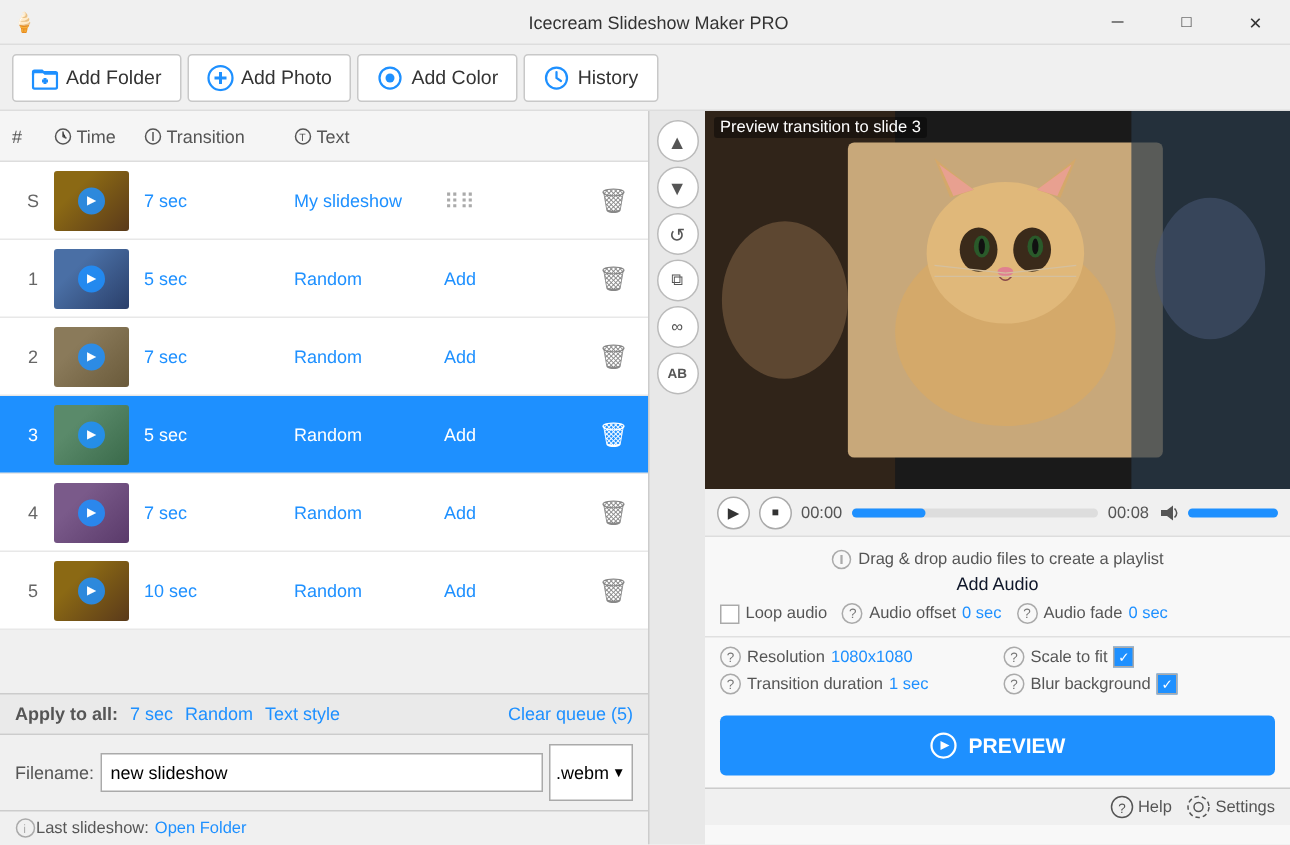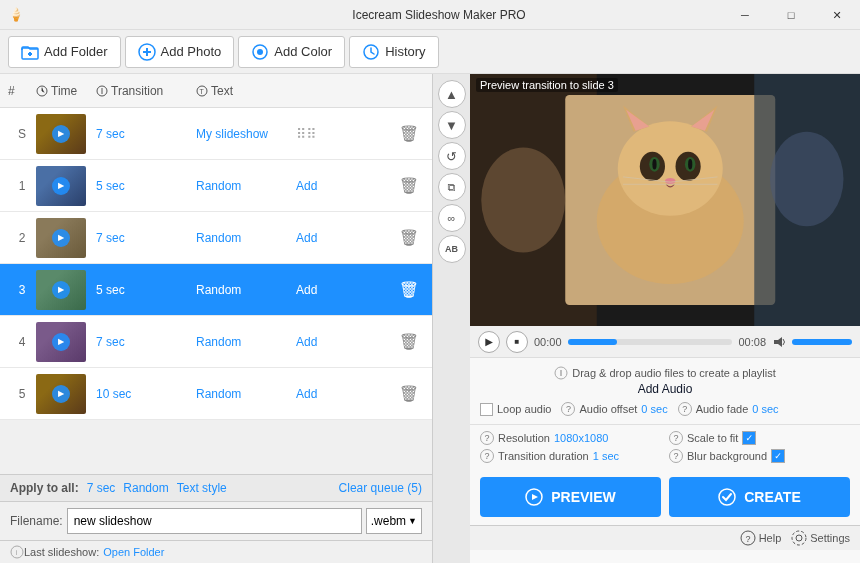--- a/index.html
+++ b/index.html
@@ -314,21 +314,21 @@
     .filename-input {
       flex: 1;
       height: 26px;
       border: 1px solid #aaa;
       padding: 0 6px;
       font-size: 12px;
       background: white;
       outline: none;
     }
     .filename-ext {
-      height: 26px;
+      height: 38px;
       border: 1px solid #aaa;
       background: white;
       padding: 0 4px;
       font-size: 12px;
       display: flex;
       align-items: center;
       gap: 2px;
       cursor: pointer;
     }
 
@@ -762,27 +762,20 @@
     </div>
 
     <div class="action-buttons">
       <button class="btn-preview">
         <svg width="18" height="18" viewBox="0 0 18 18">
             <circle cx="9" cy="9" r="8" stroke="white" stroke-width="1.5" fill="none"></circle>
             <polygon points="7,6 13,9 7,12" fill="white"></polygon>
           </svg>
         <span>PREVIEW</span>
       </button>
-      <button class="btn-create">
-        <svg width="18" height="18" viewBox="0 0 18 18">
-            <circle cx="9" cy="9" r="8" stroke="white" stroke-width="1.5" fill="none"></circle>
-            <polyline points="5,9 8,12 13,6" stroke="white" stroke-width="2" fill="none" stroke-linecap="round"></polyline>
-          </svg>
-        <span>CREATE</span>
-      </button>
     </div>
 
     <div class="right-footer">
       <div class="footer-link">
         <svg width="16" height="16" viewBox="0 0 16 16">
             <circle cx="8" cy="8" r="7" stroke="#555" stroke-width="1" fill="none"></circle>
             <text x="5.5" y="12" font-size="9" fill="#555">?</text>
           </svg>
         <span>Help</span>
       </div>

